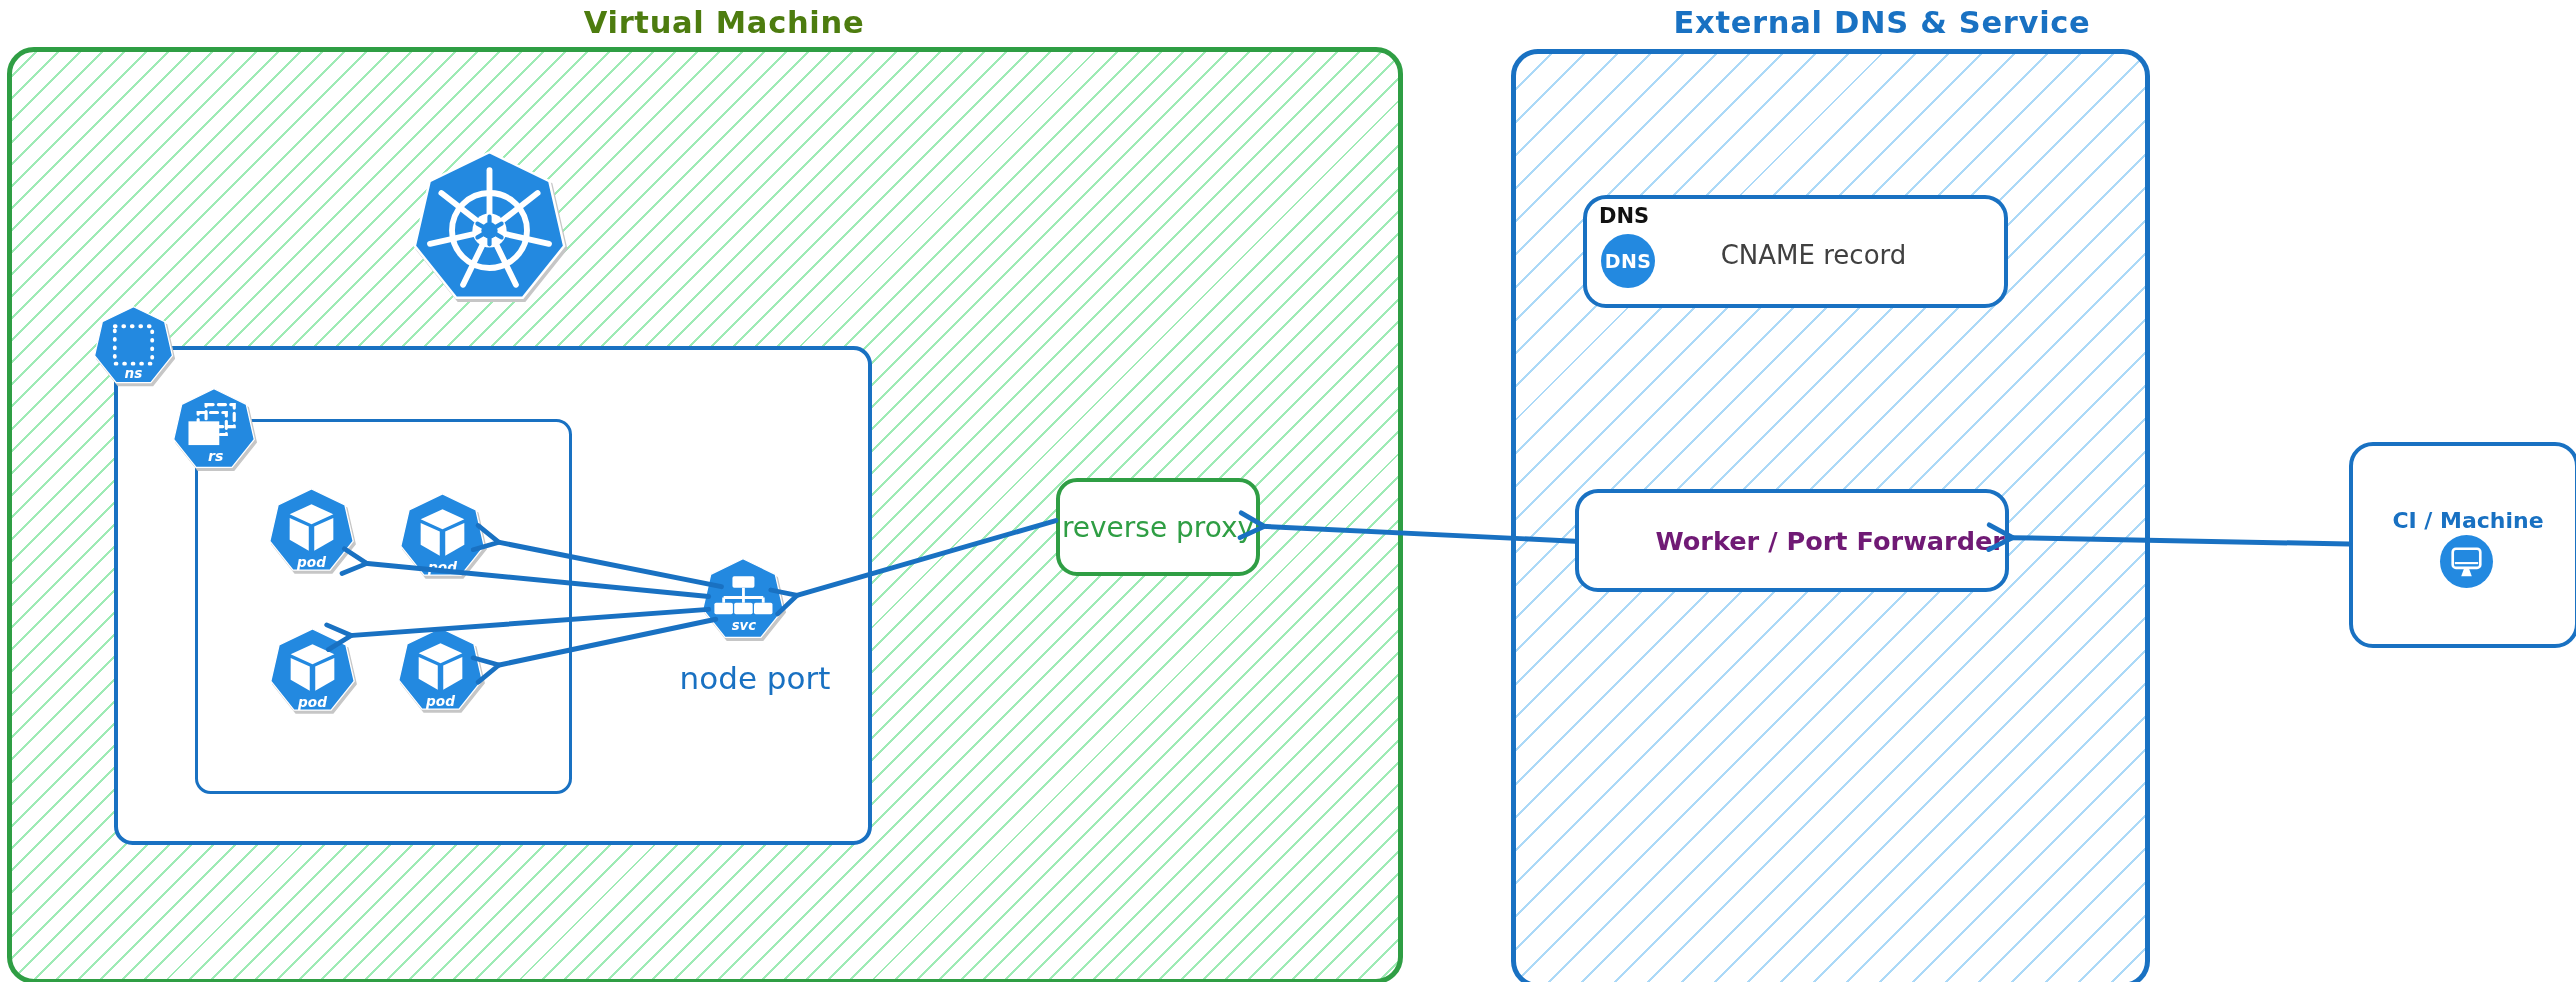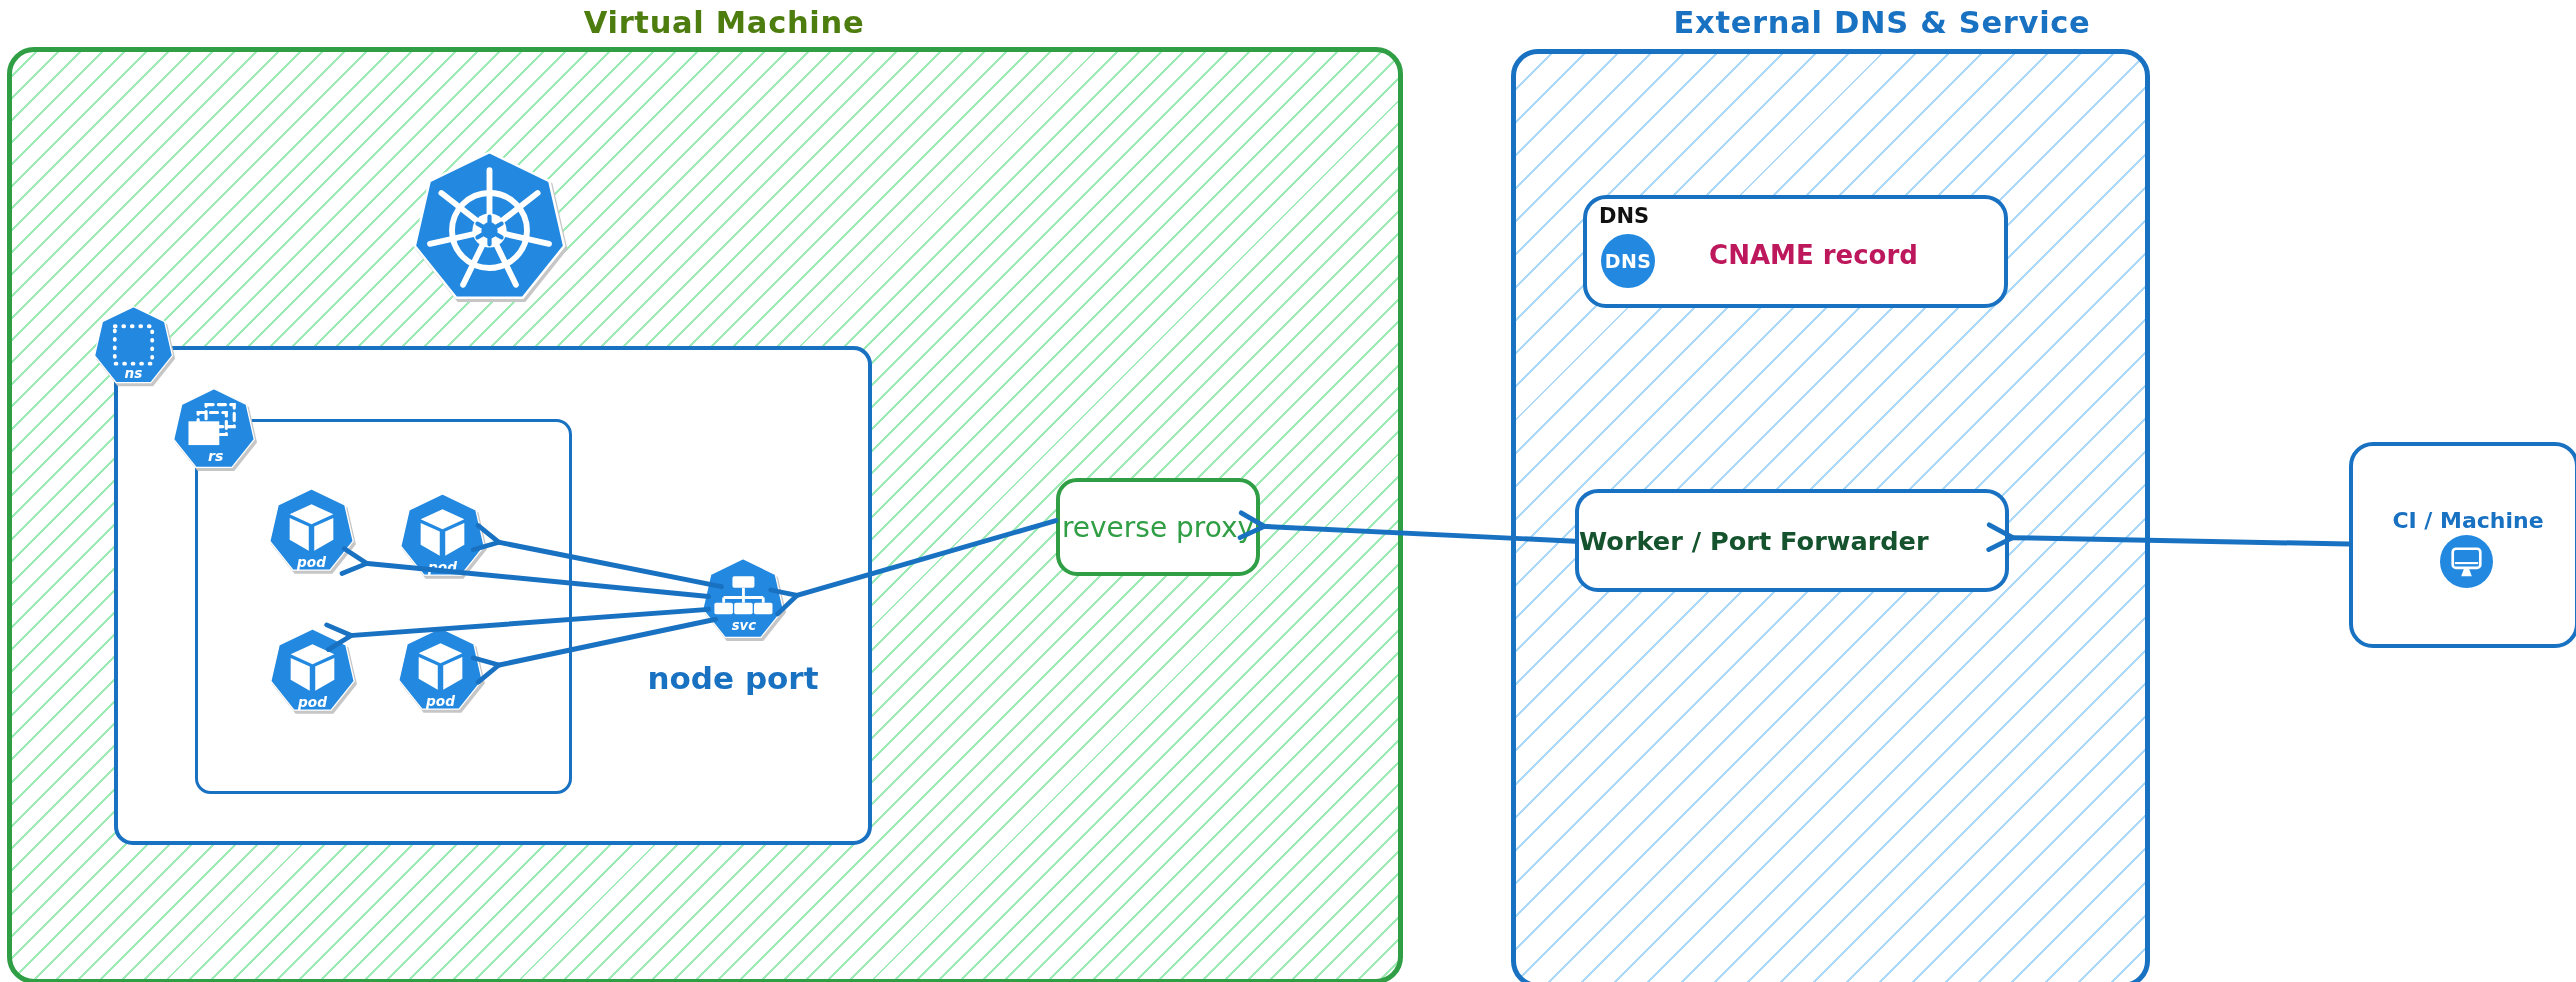--- a/index.html
+++ b/index.html
@@ -33,38 +33,38 @@
   .rs-box{left:195px;top:419px;width:371px;height:369px;
           border:3.6px solid #1971c2;border-radius:15.6px;}
   .rp-box{left:1056px;top:478px;width:196px;height:90px;
           border:4.3px solid #2f9e44;border-radius:21px;
           display:flex;align-items:center;justify-content:center;
           color:#2f9e44;font-size:28px;font-weight:400;white-space:nowrap;}
   .dns-box{left:1583px;top:195px;width:417px;height:105px;
           border:4.3px solid #1971c2;border-radius:23px;}
   .worker-box{left:1575px;top:489px;width:426px;height:95px;
           border:4.3px solid #1971c2;border-radius:23px;
-          display:flex;align-items:center;justify-content:flex-start;
-          color:#14532d;font-size:25.6px;font-weight:600;white-space:nowrap;}
+          display:flex;align-items:center;justify-content:flex-end;
+          color:#701a75;font-size:25.6px;font-weight:600;white-space:nowrap;}
   .ci-box{left:2349px;top:442px;width:222px;height:198px;
           border:4.3px solid #1971c2;border-radius:24px;}
 
   .dns-tag{left:1599px;top:204px;font-size:21px;font-weight:700;color:#111111;}
   .blue-circle{border-radius:50%;background:#2389e0;
           display:flex;align-items:center;justify-content:center;}
   .dns-circle{left:1601px;top:234px;width:54px;height:54px;}
   .dns-circle span{color:#ffffff;font-size:19px;font-weight:700;letter-spacing:0.4px;}
   .cname-label{left:1661px;top:240px;width:305px;text-align:center;
-          color:#be185d;font-size:26px;font-weight:700;white-space:nowrap;}
+          color:#404040;font-size:26px;font-weight:400;white-space:nowrap;}
   .ci-label{left:2468px;top:508px;transform:translateX(-50%);
           color:#1971c2;font-size:22px;font-weight:600;white-space:nowrap;}
   .laptop-circle{left:2440px;top:535px;width:53px;height:53px;}
 
-  .nodeport-label{left:733px;top:660px;transform:translateX(-50%);
-          color:#1971c2;font-size:31px;font-weight:700;white-space:nowrap;}
+  .nodeport-label{left:755px;top:660px;transform:translateX(-50%);
+          color:#1971c2;font-size:31px;font-weight:400;white-space:nowrap;}
 
   
   .hepta{filter:drop-shadow(2.8px 3.6px 0 #c6c6c6);}
   svg text{font-family:"DejaVu Sans","Liberation Sans",sans-serif;fill:#ffffff;}
   .arrows{left:0;top:0;pointer-events:none;}
 </style>
 </head>
 <body>
 
 <div class="abs vm-box"></div>

